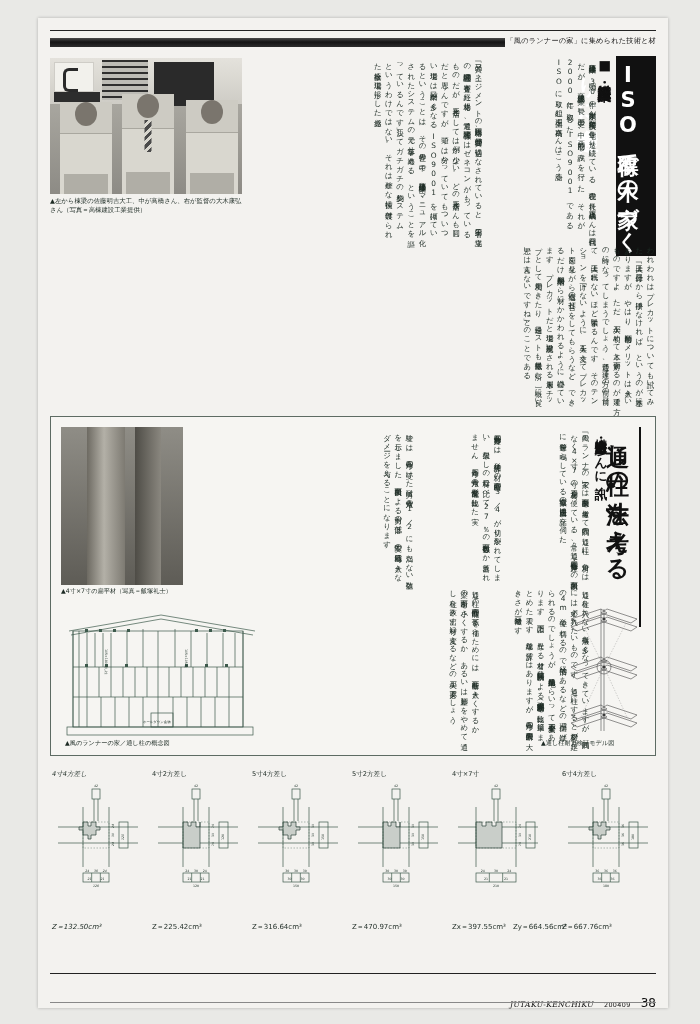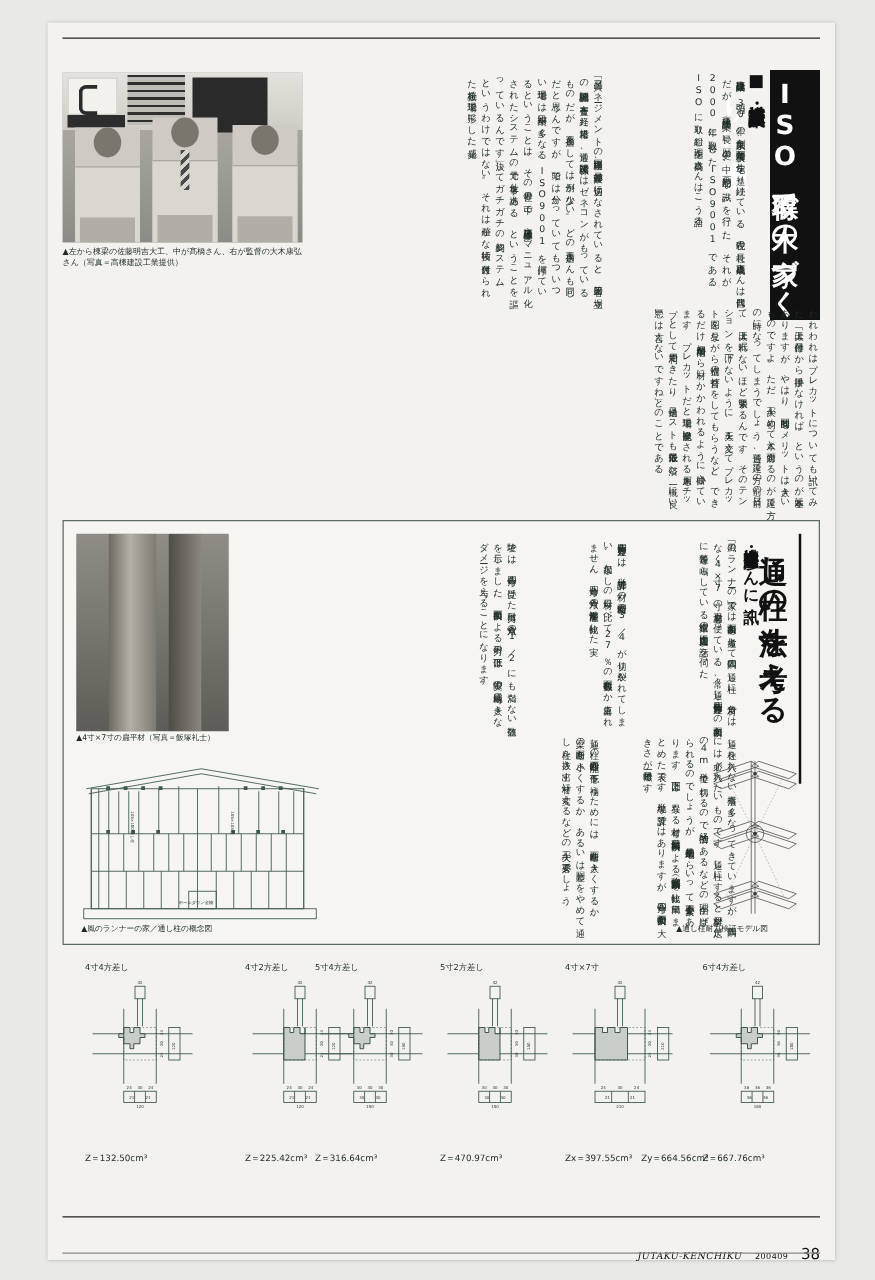--- a/index.html
+++ b/index.html
@@ -187,20 +187,24 @@
   .rule-bot2 { position:absolute; left:12px; top:984px; width:606px; height:1px; background:#888; }
 </style>
 </head>
 <body>
 
 <div class="page">
  <div class="paper">
 
   <div class="rule-top"></div>
 
+  <div class="runhead">
+    <div class="runhead-bar"></div>
+    <div class="runhead-txt">「風のランナーの家」に集められた技術と材</div>
+  </div>
 
   <div class="art1">
 
     <div class="title1">ISO取得で木の家づくりに合理性を</div>
     <div class="subtitle1">■横浜・高棟建設工業</div>
 
     <div class="v-col body1a">高棟建設工業は、明治30年の創業以来、百年間横浜で住宅を造り続けている。現在の社長、髙橋正成さんは四代目だが、高棟建設工業の長い歴史の中、画期的な試みを行った。それが、2000年に取得したISO9001である。ISOに取り組む理由を髙橋さんはこう語る。</div>
     <div class="v-col body1b">「品質マネージメントの国際規格、品質管理が適切になされていると、第三者の立場の認証機関の審査を経た規格で、通常、建設関係ではゼネコンがもっているものだが、工務店としては例が少ない。どの工務店さんも同じだと思うんですが、頭では分かっていてもついつい現場では口約束が多くなる。ISO9001を掲げているということは、その世界の中で、高棟建設工業はマニュアル化されたシステムの元で仕事を進める、ということを謳っているんです」決してガチガチの契約システム、というわけではない。それは確かな技術に裏付けられた接続を現場で形にした感覚。</div>
 
     <div class="photo1">
@@ -351,21 +355,21 @@
       <g fill="#3a3a3a">
         <circle cx="43" cy="62" r="1.6"></circle>
             <circle cx="43" cy="14" r="1.4"></circle>
             <circle cx="43" cy="110" r="1.4"></circle>
       </g>
     </svg>
     <div class="cap4">▲通し柱耐力検証モデル図</div>
   </div>
 
   <div class="xsec">
-        <div class="xcell" style="left: 16px;">
+        <div class="xcell" style="left: 0px; font-style: italic;">
           <div class="xlabel">4寸4方差し</div>
           <svg class="xsvg" viewBox="0 0 100 130" width="100" height="130">
             <g fill="none" stroke="#3d5a4c" stroke-width="0.7">
               <rect x="42" y="8" width="8" height="10"></rect>
               <line x1="44" y1="18" x2="44" y2="40"></line>
               <line x1="48" y1="18" x2="48" y2="40"></line>
               <line x1="8" y1="46" x2="88" y2="46"></line>
               <line x1="8" y1="62" x2="88" y2="62"></line>
               <path d="M33,41 h5 v4 h3 v-4 h5 v5 h4 v3 h-4 v5 h-5 v4 h-3 v-4 h-5 v-5 h-4 v-3 h4 z" fill="#c9cec9" stroke="#2c4339" stroke-width="0.7"></path>
               <rect x="33" y="41" width="26" height="26" stroke-dasharray="1.5 1.5" stroke-width="0.4"></rect>
@@ -383,21 +387,21 @@
             <text x="39.5" y="98.5" font-size="3.2" fill="#25382f" text-anchor="middle">21</text>
             <text x="52.5" y="98.5" font-size="3.2" fill="#25382f" text-anchor="middle">21</text>
             <text x="46" y="105.5" font-size="3.2" fill="#25382f" text-anchor="middle">120</text>
             <text x="74" y="56" font-size="3.2" fill="#25382f" text-anchor="middle" transform="rotate(-90 74 56)">120</text>
             <text x="64" y="45" font-size="3" fill="#25382f" text-anchor="middle" transform="rotate(-90 64 45)">24</text>
             <text x="64" y="54" font-size="3" fill="#25382f" text-anchor="middle" transform="rotate(-90 64 54)">30</text>
             <text x="64" y="63" font-size="3" fill="#25382f" text-anchor="middle" transform="rotate(-90 64 63)">24</text>
           </svg>
           <div class="zval">Z＝132.50cm³</div>
         </div>
-        <div class="xcell" style="left: 100px; margin-left: 44px;">
+        <div class="xcell" style="left: 100px;">
           <div class="xlabel">4寸2方差し</div>
           <svg class="xsvg" viewBox="0 0 100 130" width="100" height="130">
             <g fill="none" stroke="#3d5a4c" stroke-width="0.7">
               <rect x="42" y="8" width="8" height="10"></rect>
               <line x1="44" y1="18" x2="44" y2="40"></line>
               <line x1="48" y1="18" x2="48" y2="40"></line>
               <line x1="8" y1="46" x2="88" y2="46"></line>
               <line x1="8" y1="62" x2="88" y2="62"></line>
               <path d="M33,41 h5 v4 h3 v-4 h5 v5 h4 v-5 h0 v26 h-17 z" fill="#c9cec9" stroke="#2c4339" stroke-width="0.7"></path>
               <rect x="33" y="41" width="26" height="26" stroke-dasharray="1.5 1.5" stroke-width="0.4"></rect>

